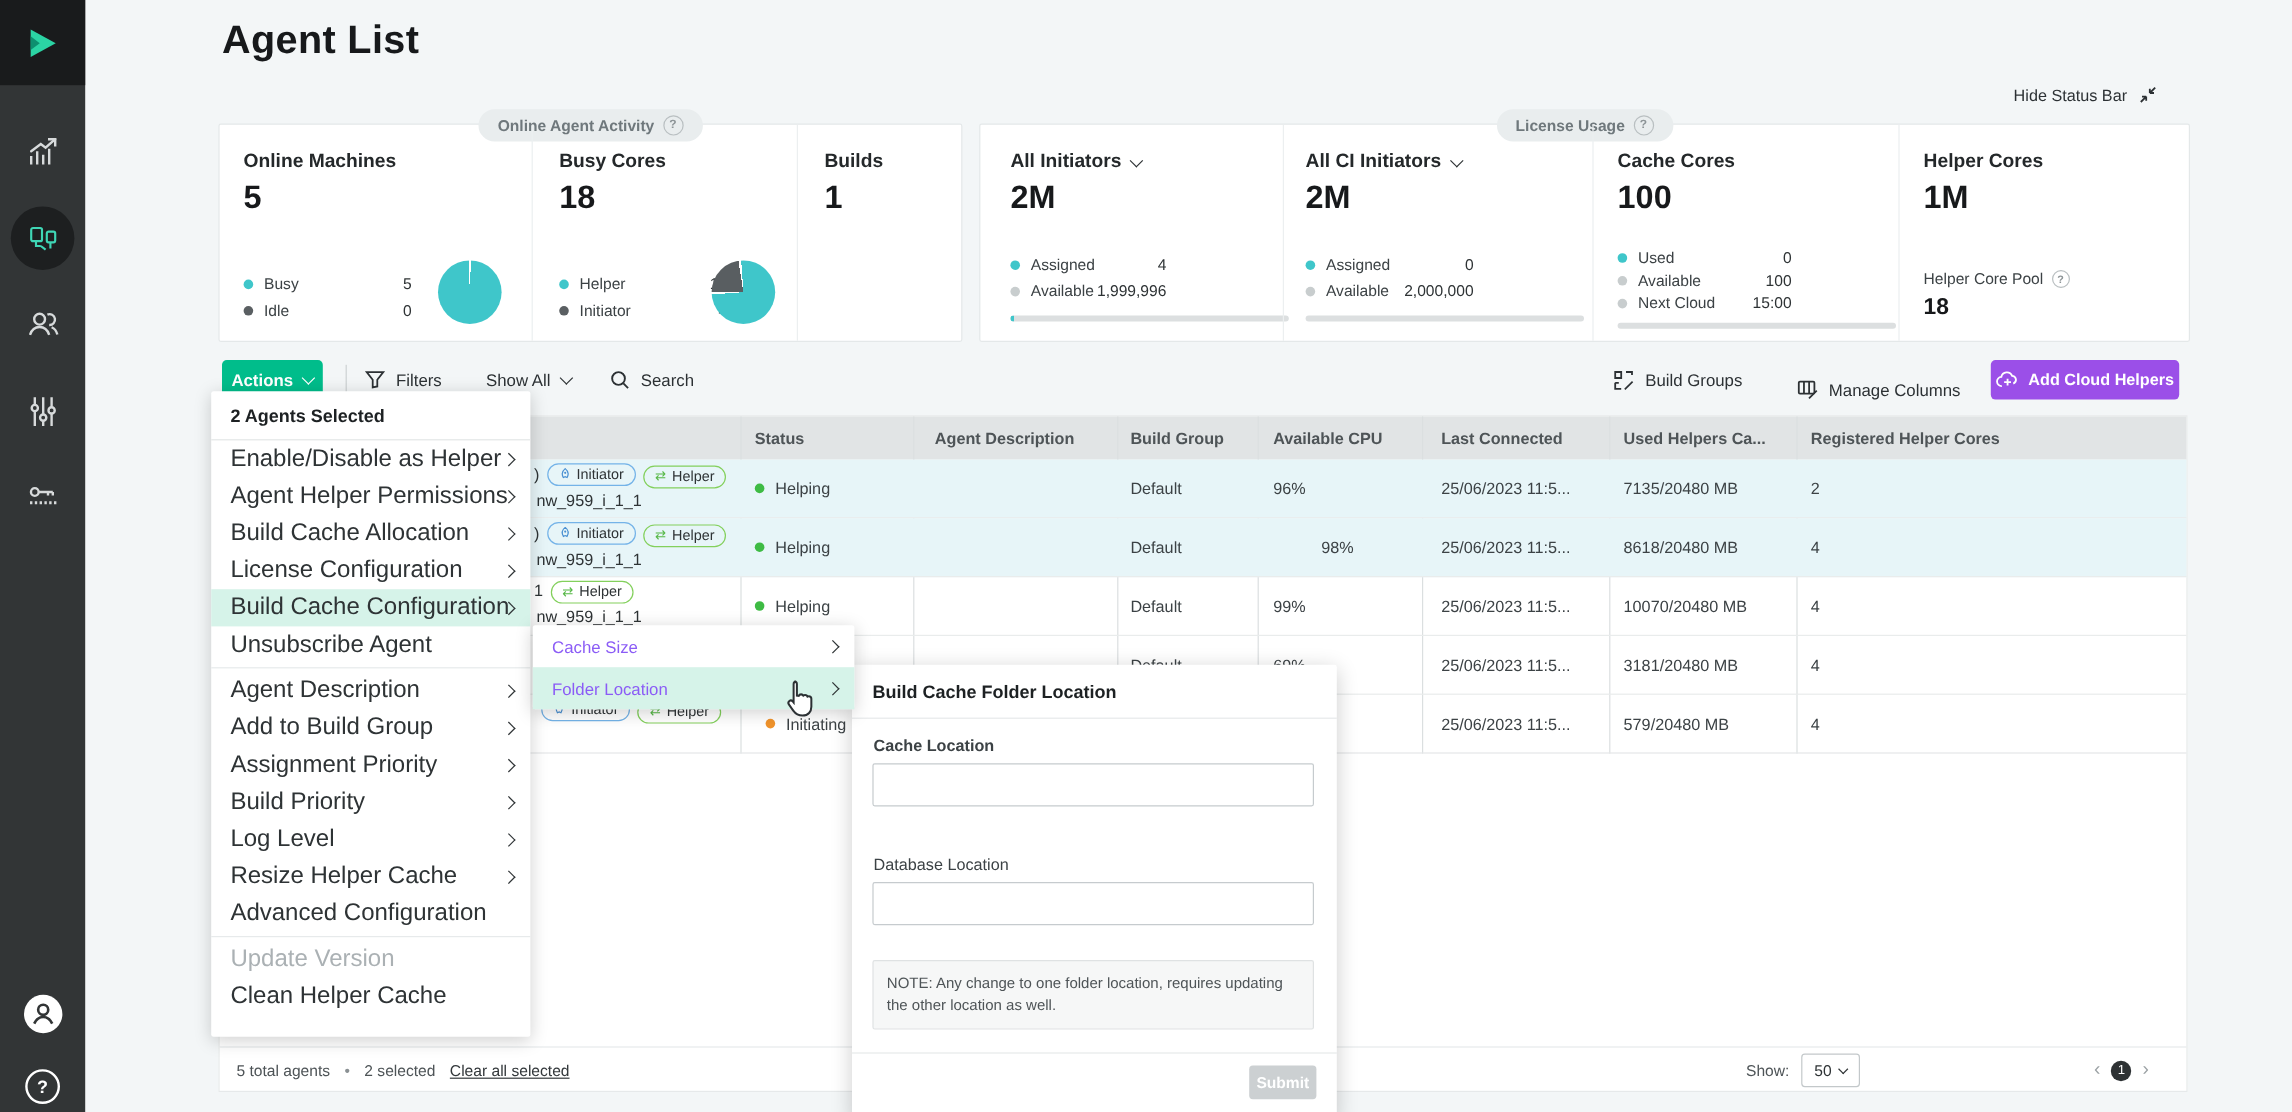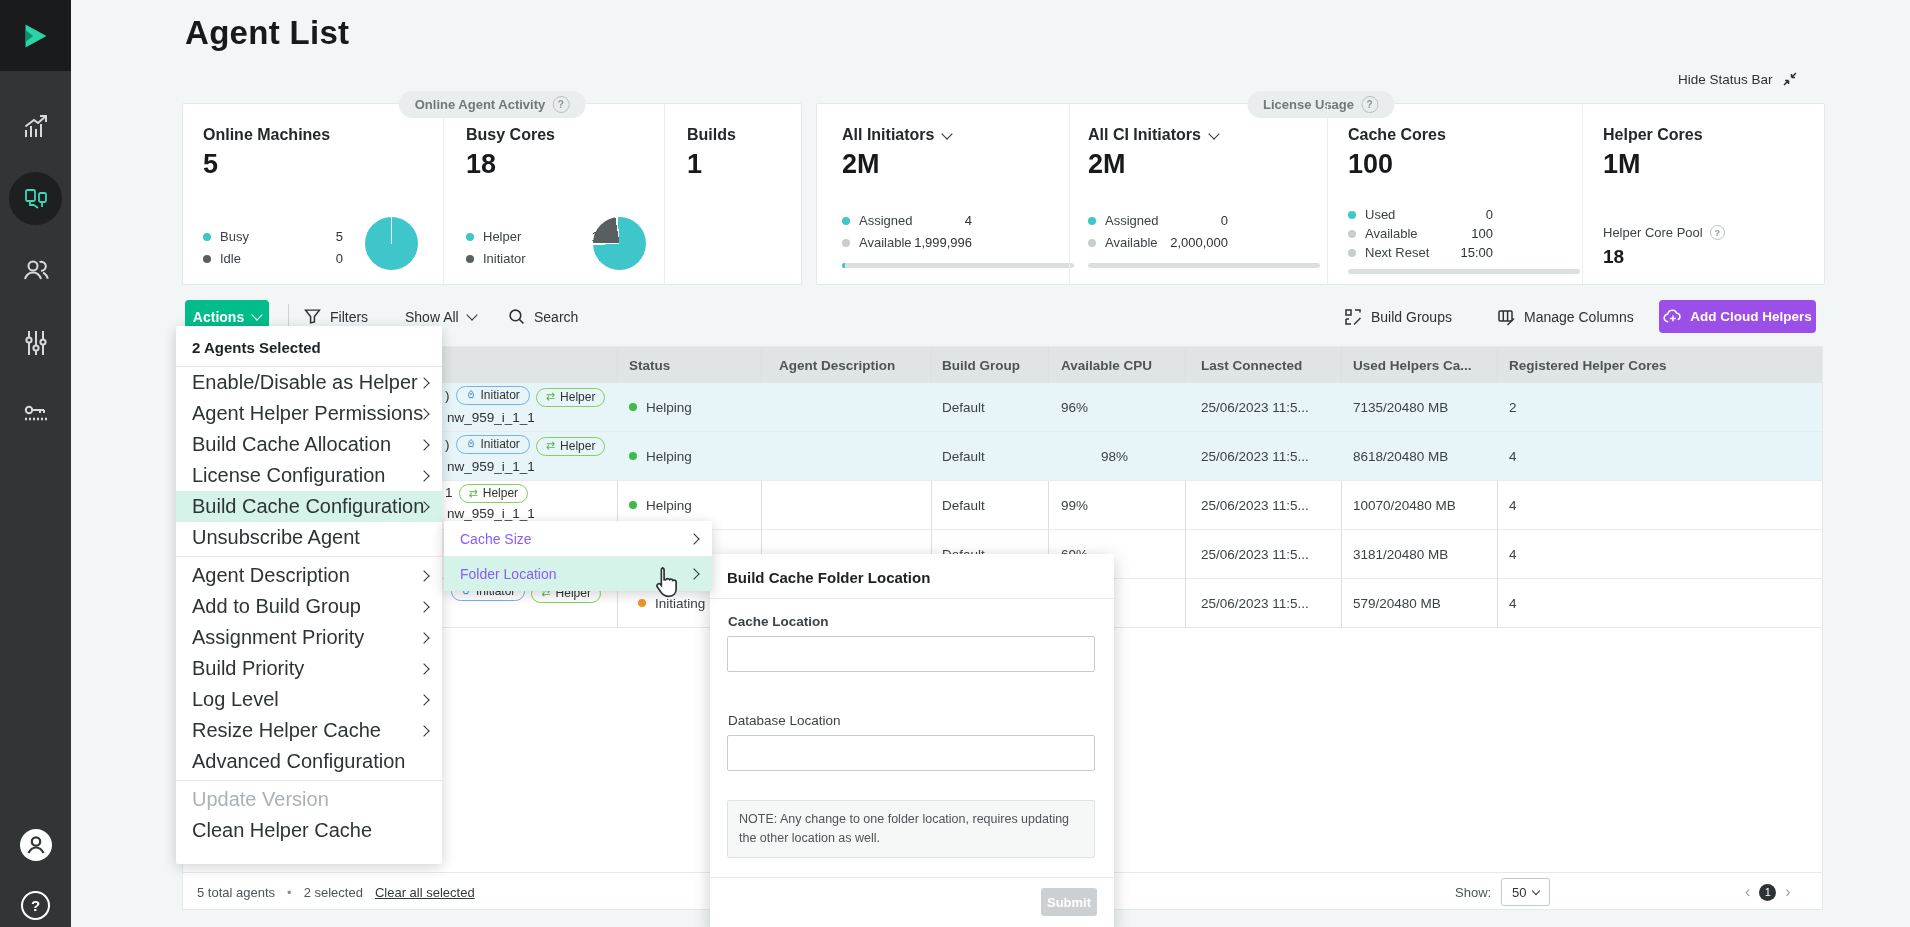--- a/index.html
+++ b/index.html
@@ -272,21 +272,21 @@
             <span>Used</span>
             <span class="lg-val">0</span>
           </div>
         <div class="lg-row">
             <span class="dot dot-gray"></span>
             <span>Available</span>
             <span class="lg-val">100</span>
           </div>
         <div class="lg-row">
             <span class="dot dot-gray"></span>
-            <span>Next Reset</span>
+            <span>Next Cloud</span>
             <span class="lg-val">15:00</span>
           </div>
       </div>
       <div class="bar" style="left:20px;bottom:10px;"></div>
     </div>
 
     <div class="statcol bl" style="left:765px;width:242px;padding-left:20px;">
       <div class="s-title">Helper Cores</div>
       <div class="s-value">1M</div>
       <div class="pool-lab" style="left:20px;bottom:44px;">
@@ -319,21 +319,21 @@
       </svg>
     <span>Search</span>
   </div>
   <div class="tb-item" style="left:1344px;">
     <svg width="18" height="18" viewBox="0 0 18 18" fill="none" stroke="#2c3134" stroke-width="1.5">
       <path d="M2 2 h5 v5 h-5 z M11 2 h5 v2.5 M2 11 h3 M2 11 v5 h5"></path>
       <path d="M9.5 16 L16 9.5 l1 1 L10.5 17 z" fill="#2c3134" stroke="none"></path>
     </svg>
     <span>Build Groups</span>
   </div>
-  <div class="tb-item" style="left:1497px;">
+  <div class="tb-item" style="left:1497px;align-items:flex-end;">
     <svg width="18" height="18" viewBox="0 0 18 18" fill="none" stroke="#2c3134" stroke-width="1.5">
       <rect x="2" y="3" width="13" height="10" rx="1"></rect>
       <path d="M6.3 3 v10 M10.6 3 v10"></path>
       <path d="M10 16.5 L16.5 10 l1 1 L11 17.5 z" fill="#2c3134" stroke="none"></path>
     </svg>
     <span>Manage Columns</span>
   </div>
   <div class="btn-purple">
     <svg width="19" height="15" viewBox="0 0 20 15" fill="none" stroke="#fff" stroke-width="1.6">
       <path d="M5.5 13 a4 4 0 0 1 -.5-8 a5 5 0 0 1 9.5-1 a3.5 3.5 0 0 1 1 6.8"></path>

